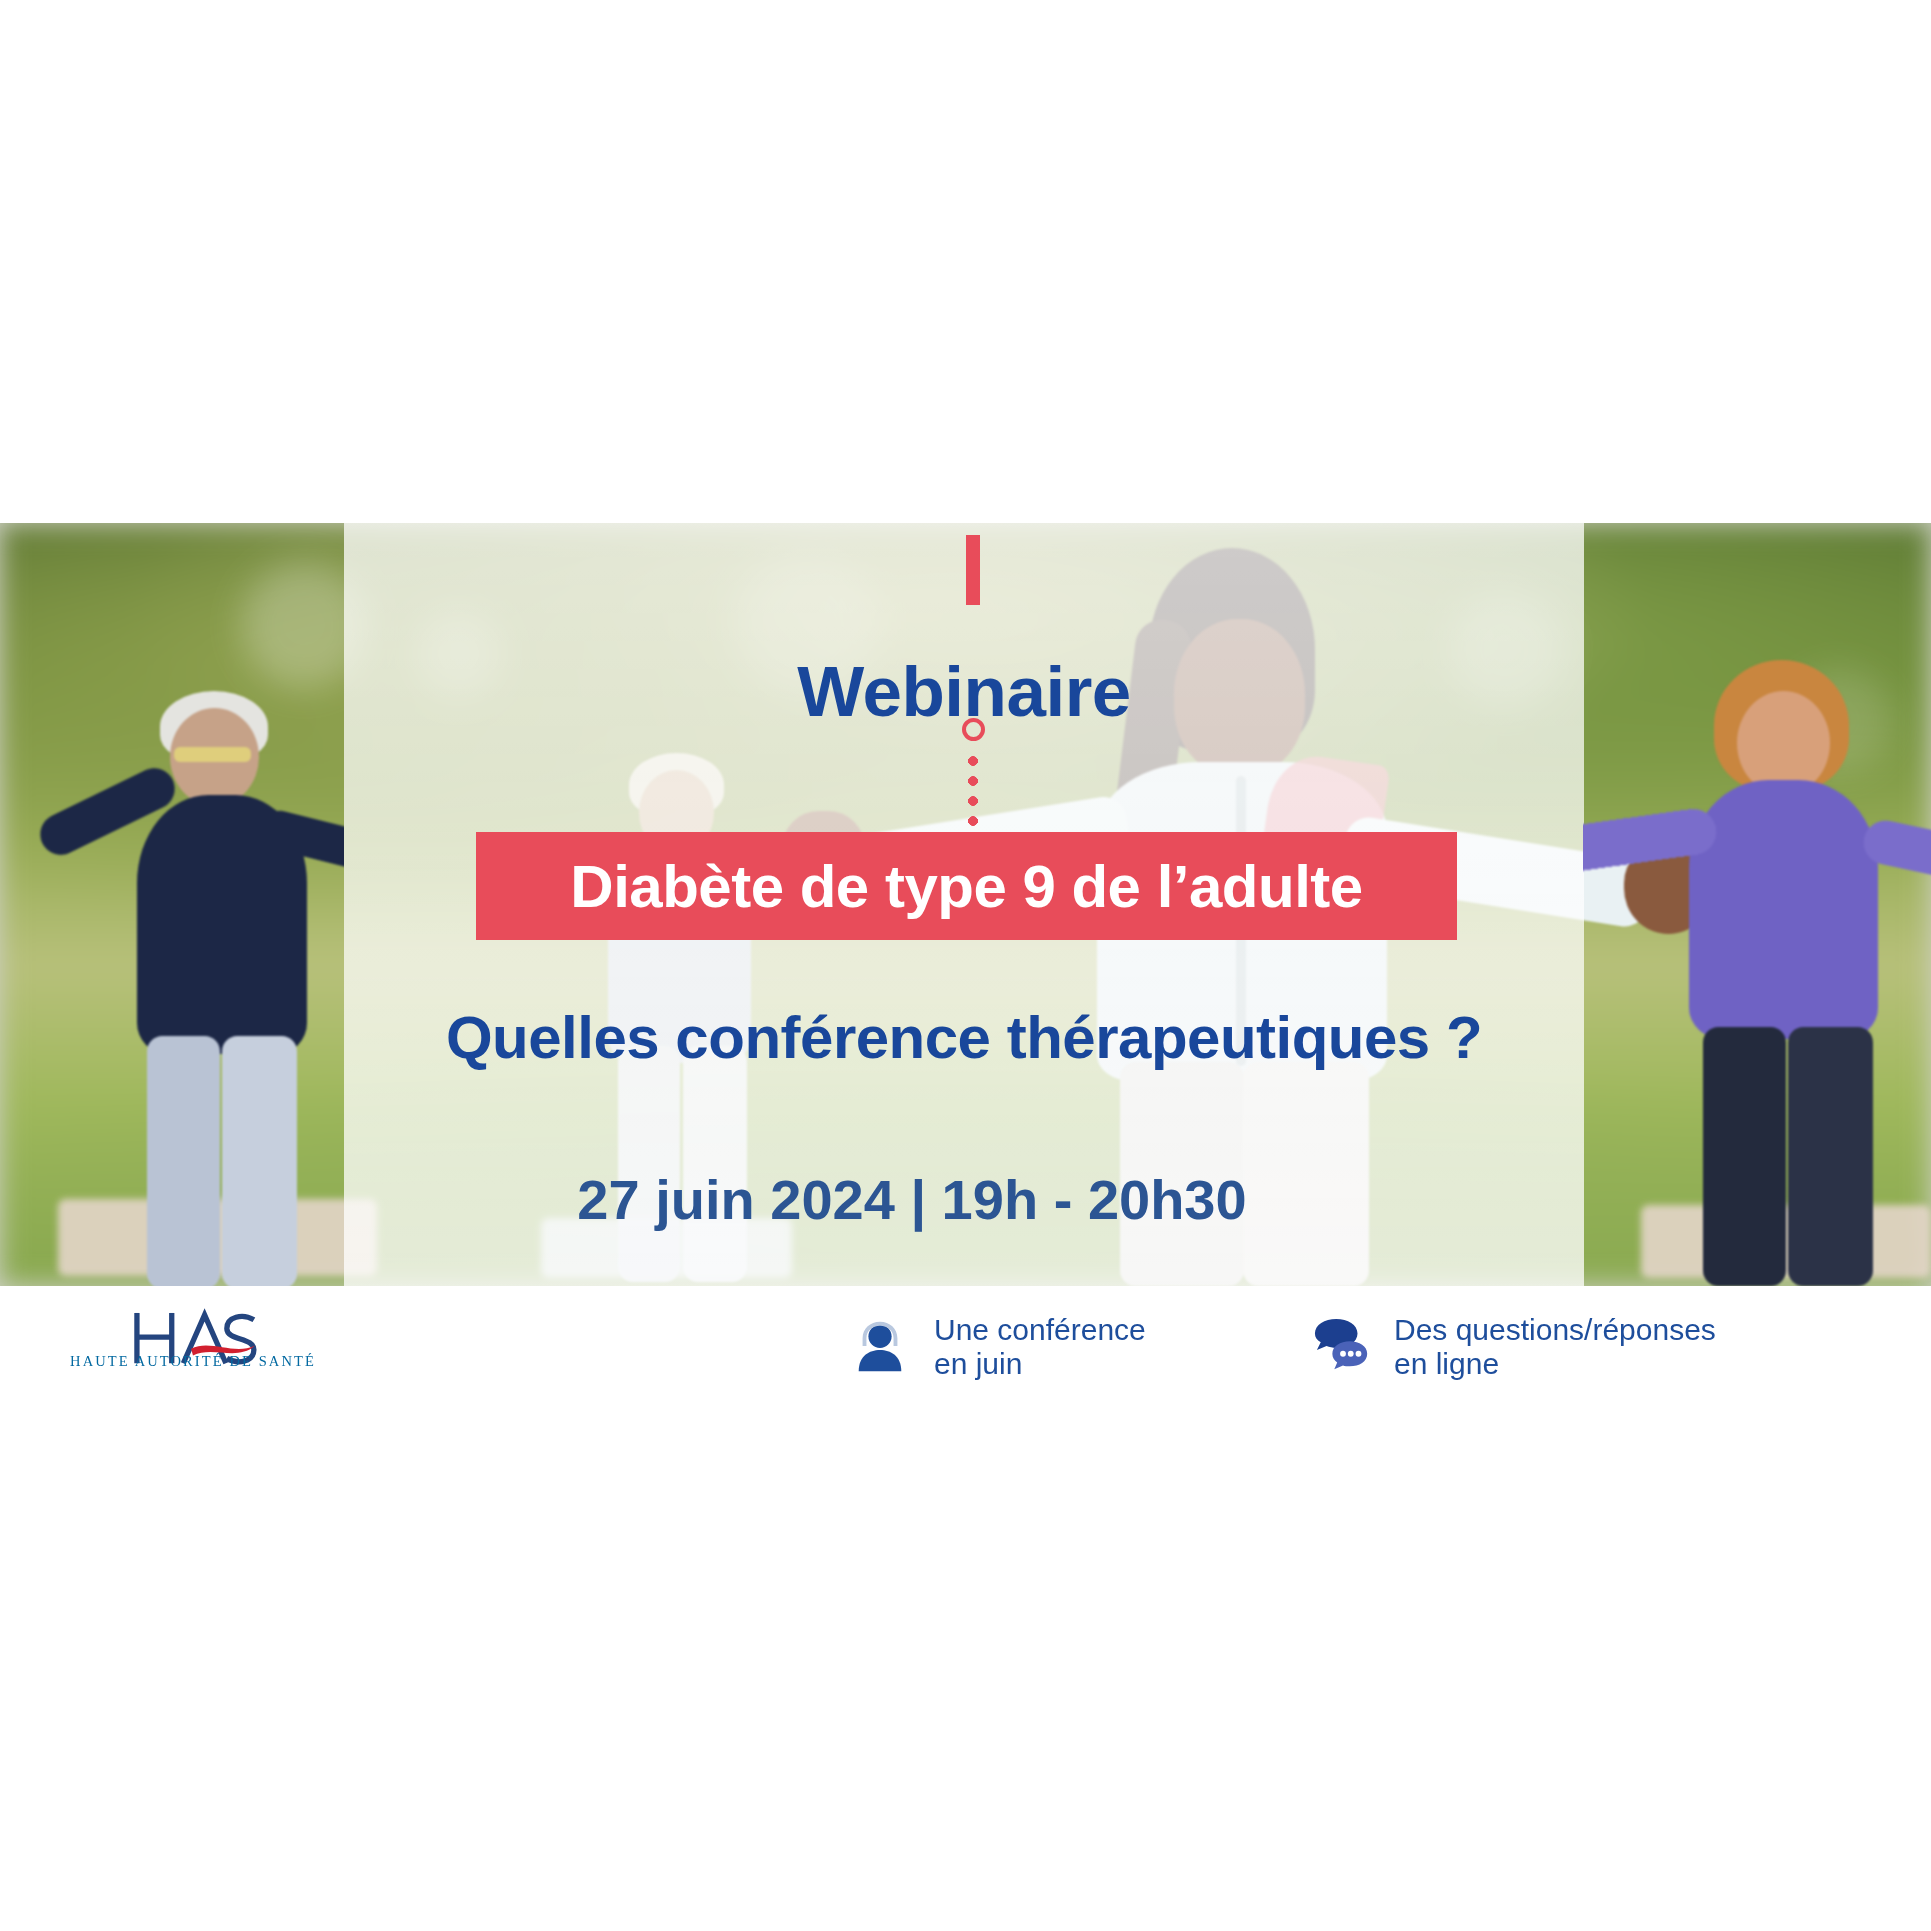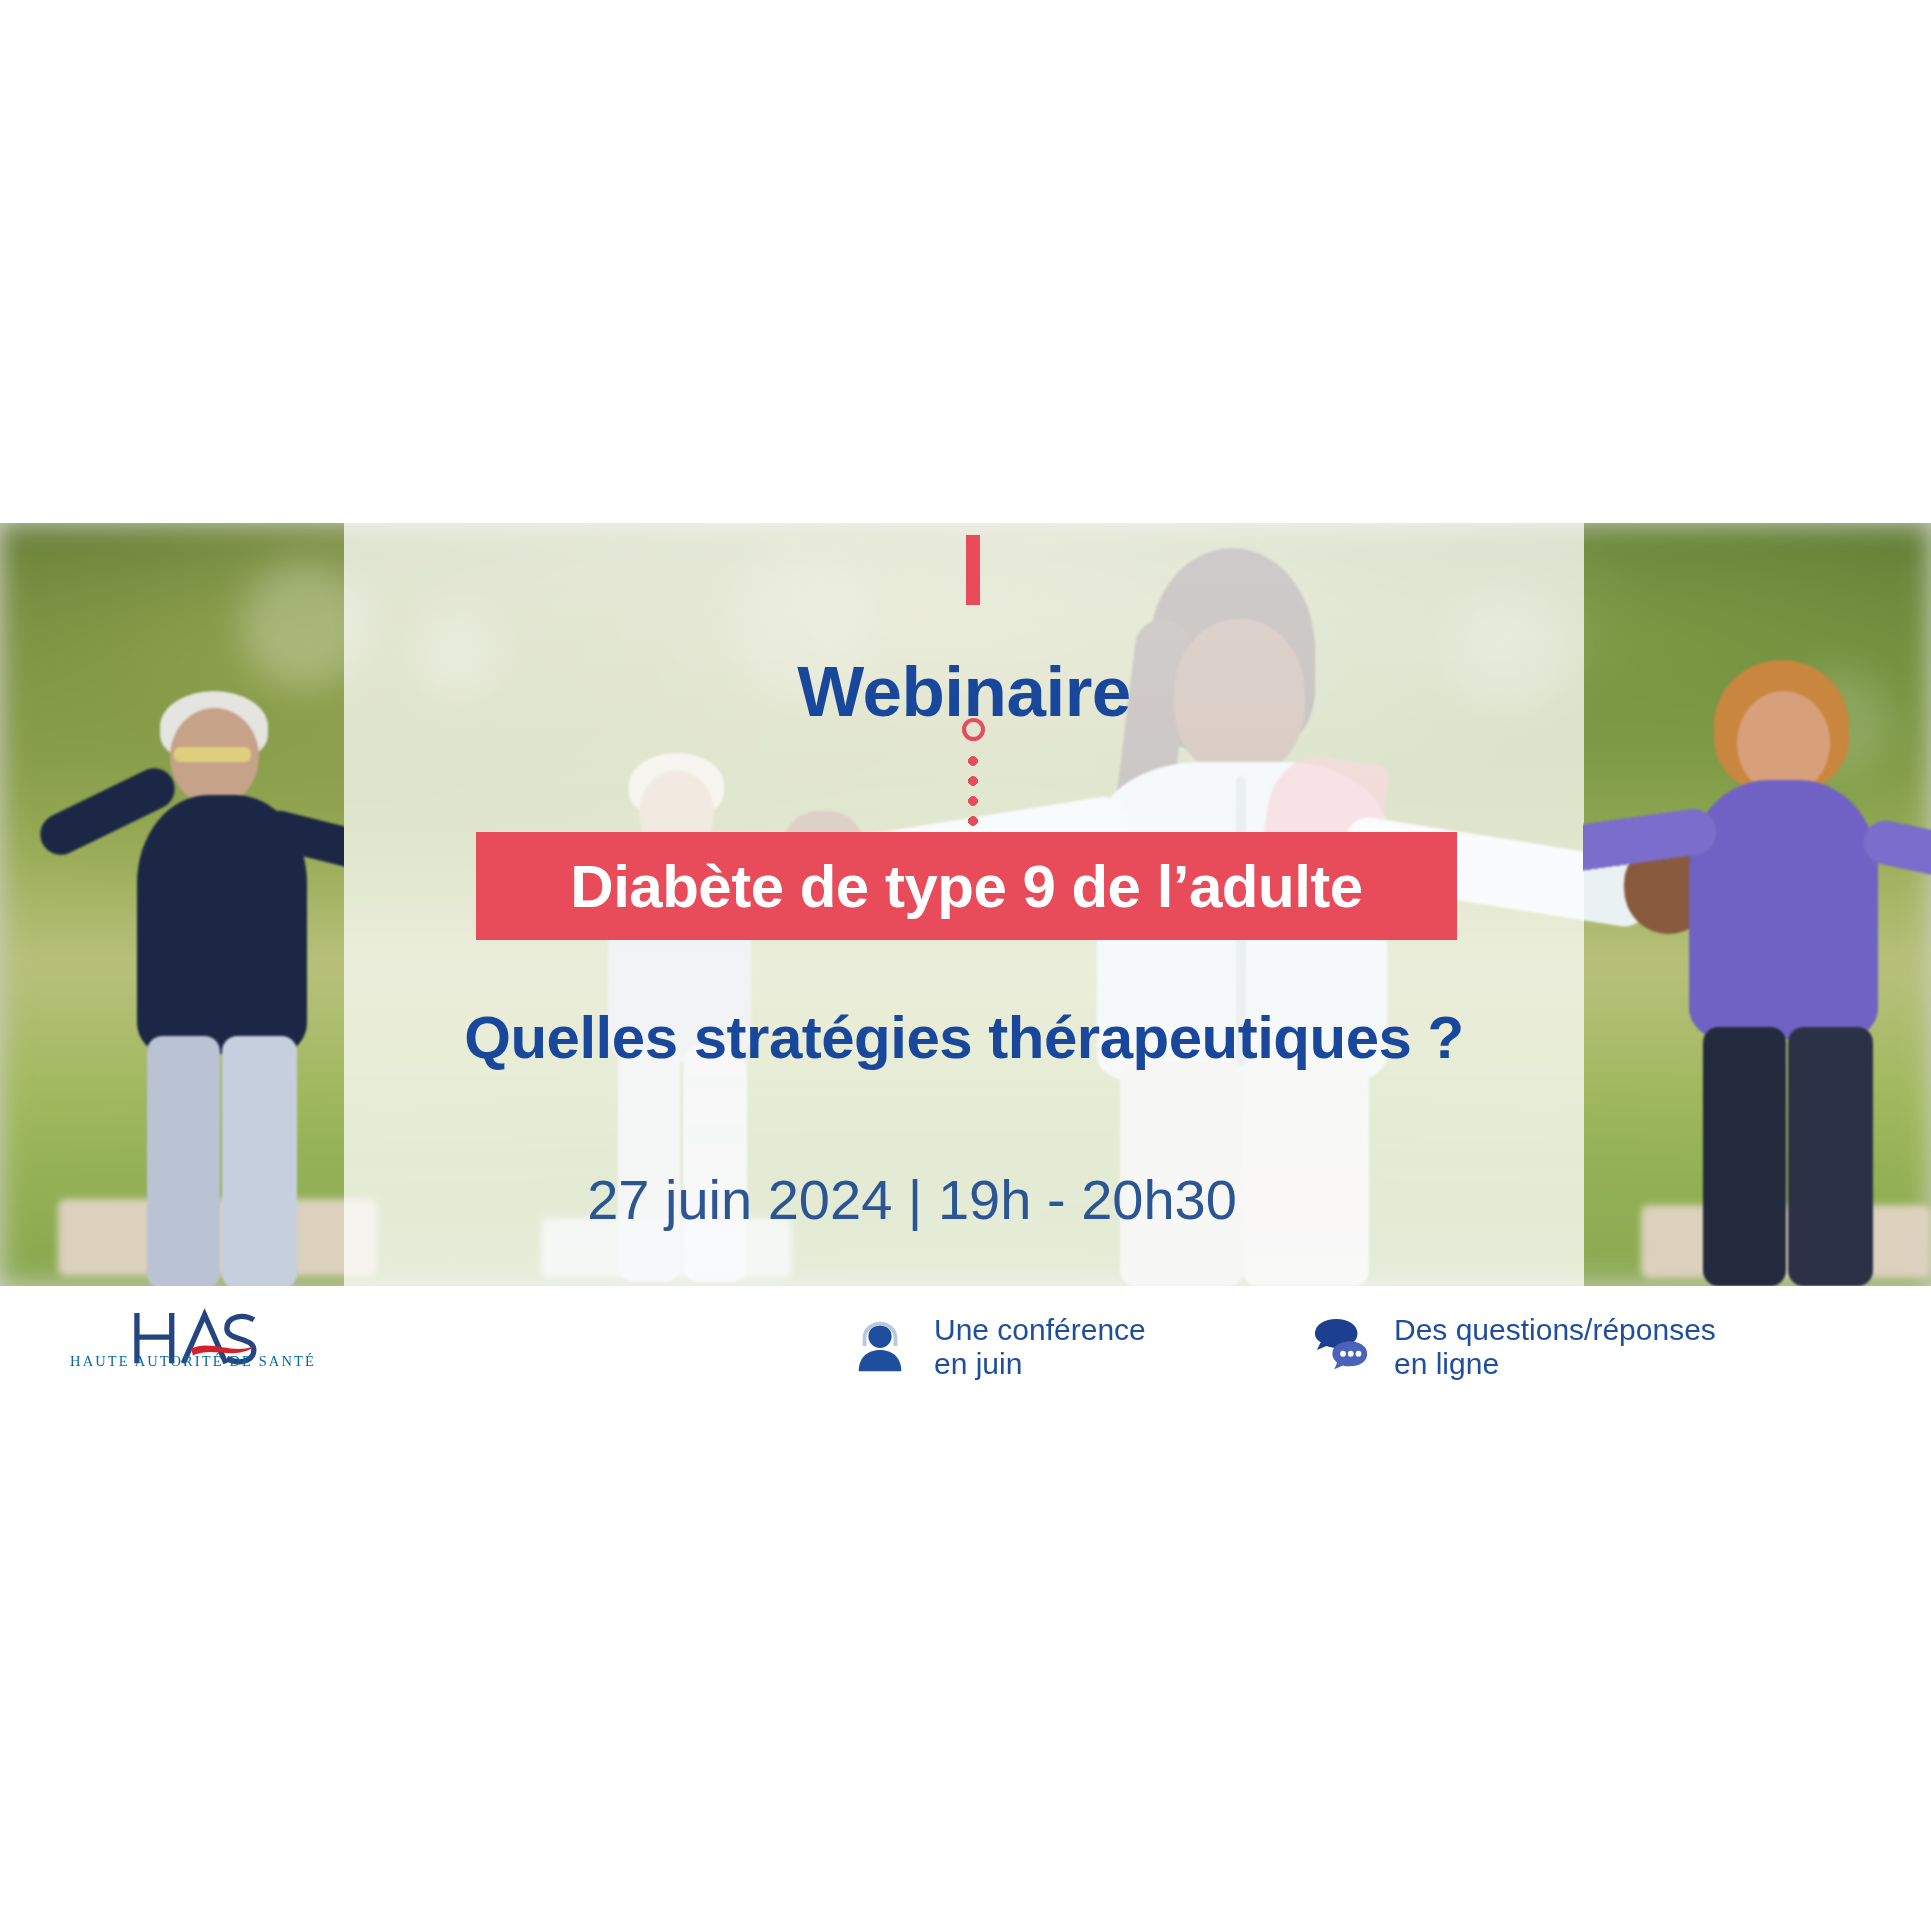--- a/index.html
+++ b/index.html
@@ -231,21 +231,21 @@
     white-space: nowrap;
   }
 
   #datetime {
     position: absolute;
     left: 344px;
     top: 649px;
     width: 1136px;
     text-align: center;
     font-size: 56px;
-    font-weight: normal;
+    font-weight: bold;
     color: #2C5593;
     letter-spacing: 0px;
     line-height: 1;
     white-space: nowrap;
   }
 
   
   #footer {
     position: absolute;
     left: 0;
@@ -369,21 +369,21 @@
   <div id="tick-top"></div>
   <div id="dot-ring"></div>
   <div id="dot-trail"></div>
 
   <div id="headline">Webinaire</div>
 
   <div id="red-band">
     <span id="red-band-text">Diabète de type 9 de l’adulte</span>
   </div>
 
-  <div id="subhead">Quelles stratégies thérapeutiques ?</div>
+  <div id="subhead">Quelles conférence thérapeutiques ?</div>
   <div id="datetime">27 juin 2024 | 19h - 20h30</div>
 
   <div id="footer">
 
     <div id="has-logo">
       <svg width="290" height="68" viewBox="0 0 300 70">
         <g fill="none" stroke="#24457F" stroke-width="5.5">
           <path d="M92 6 L92 58"></path>
           <path d="M92 31 L128 31"></path>
           <path d="M128 6 L128 58"></path>

